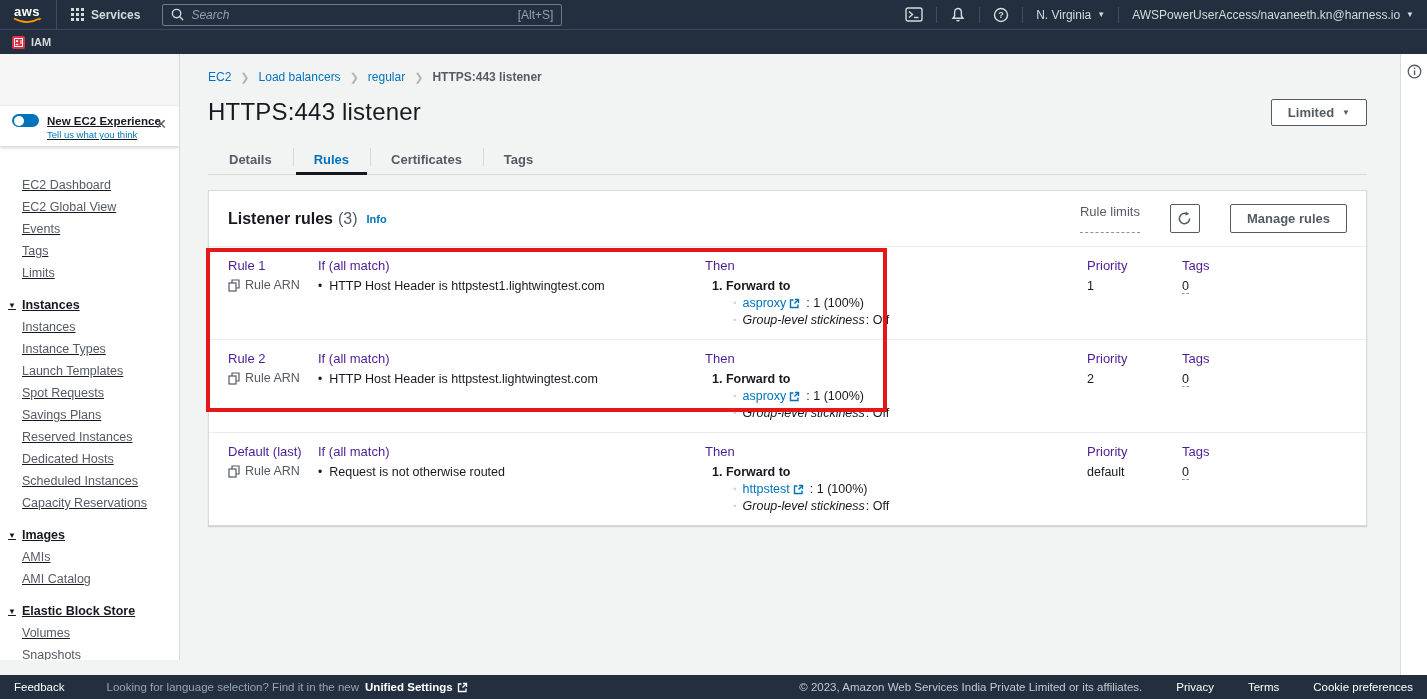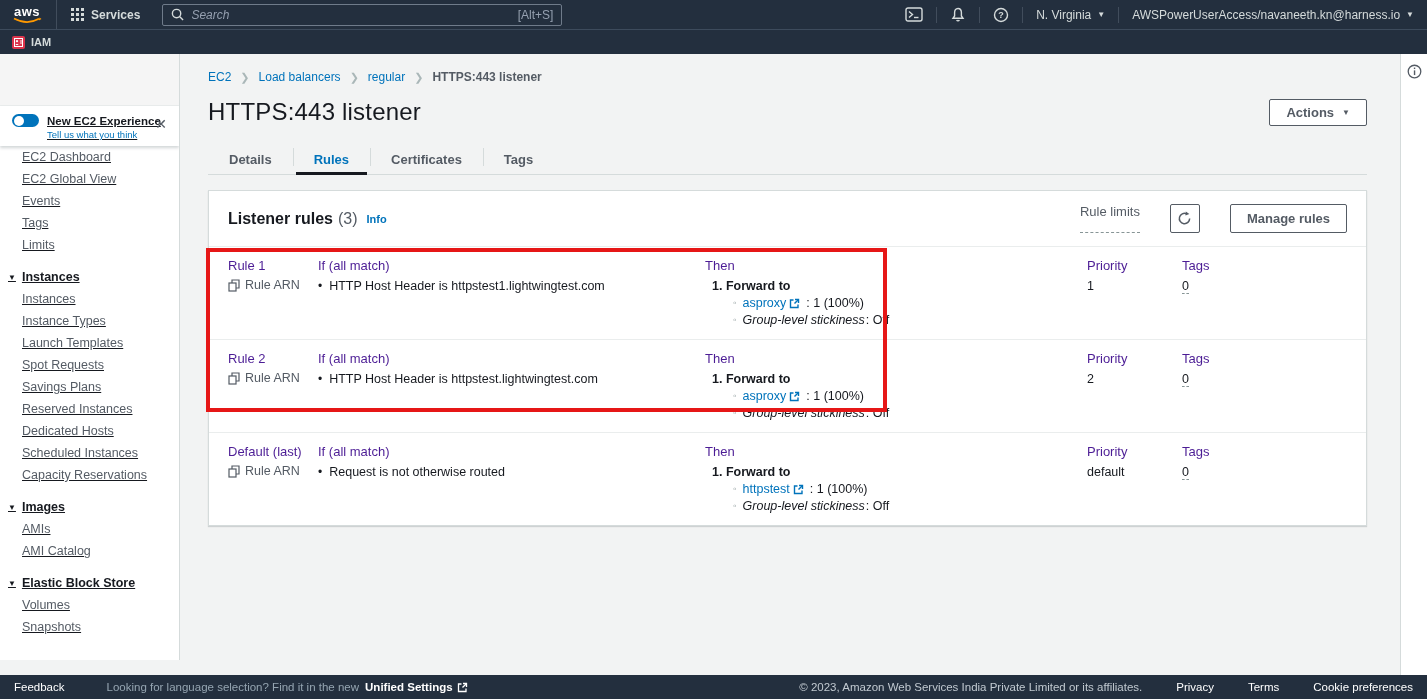--- a/index.html
+++ b/index.html
@@ -32,21 +32,21 @@
   
   .sidebar { position:absolute; top:0; left:0; width:180px; height:606px; background:#fff; border-right:1px solid #d5dbdb; overflow:hidden;text-decoration:underline; }
   .side-gray { height:52px; background:#f5f5f5; border-bottom:1px solid #eaeded; }
   .exp-card { background:#fff; padding:8px 10px 6px 12px; box-shadow:0 2px 3px rgba(0,28,36,.18); position:relative; }
   .exp-row { display:flex; align-items:center; gap:8px; }
   .toggle { width:27px; height:13px; border-radius:7px; background:#0073bb; position:relative; flex:none; cursor:pointer; }
   .toggle .knob { position:absolute; top:1.5px; left:2px; width:10px; height:10px; border-radius:50%; background:#fff; }
   .exp-title { font-size:11.5px; font-weight:bold; color:#16191f; }
   .exp-sub { font-size:9.5px; color:#0073bb; margin:2px 0 0 35px; cursor:pointer; }
   .exp-close { position:absolute; right:12px; top:10px; font-size:14px; color:#545b64; cursor:pointer; }
-  .nav { margin-top:0;text-align:center; }
+  .nav { margin-top:28px;text-align:center; }
   .nav-item { height:22px; display:flex; align-items:center; padding-left:22px; font-size:12.5px; color:#545b64; cursor:pointer; }
   .nav-header { height:22px; margin-top:10px; display:flex; align-items:center; padding-left:8px; gap:6px; font-size:12.5px; font-weight:bold; color:#16191f; cursor:pointer; }
   .tri { font-size:8px; color:#16191f; }
 
   
   .rightrail { position:absolute; top:0; right:0; width:27px; bottom:0; background:#fff; border-left:1px solid #d5dbdb; display:flex; justify-content:center; padding-top:10px; }
 
   
   .main { position:absolute; left:180px; right:27px; top:0; bottom:0; overflow:hidden; }
   .breadcrumb { padding:16px 0 0 28px; font-size:12px; display:flex; align-items:center; gap:9px; }
@@ -247,21 +247,21 @@
         <span class="crumb-link">Load balancers</span>
         <span class="crumb-sep">❯</span>
         <span class="crumb-link">regular</span>
         <span class="crumb-sep">❯</span>
         <span class="crumb-current">HTTPS:443 listener</span>
       </div>
 
       <div class="titlerow">
         <h1 class="pagetitle">HTTPS:443 listener</h1>
         <button class="btn actions-btn">
-          <span>Actions</span>
+          <span>Limited</span>
             <span class="caret">▼</span>
         </button>
       </div>
 
       <div class="tabs">
         <div class="tab">Details</div>
         <div class="tab active">Rules</div>
         <div class="tab">Certificates</div>
         <div class="tab">Tags</div>
       </div>

